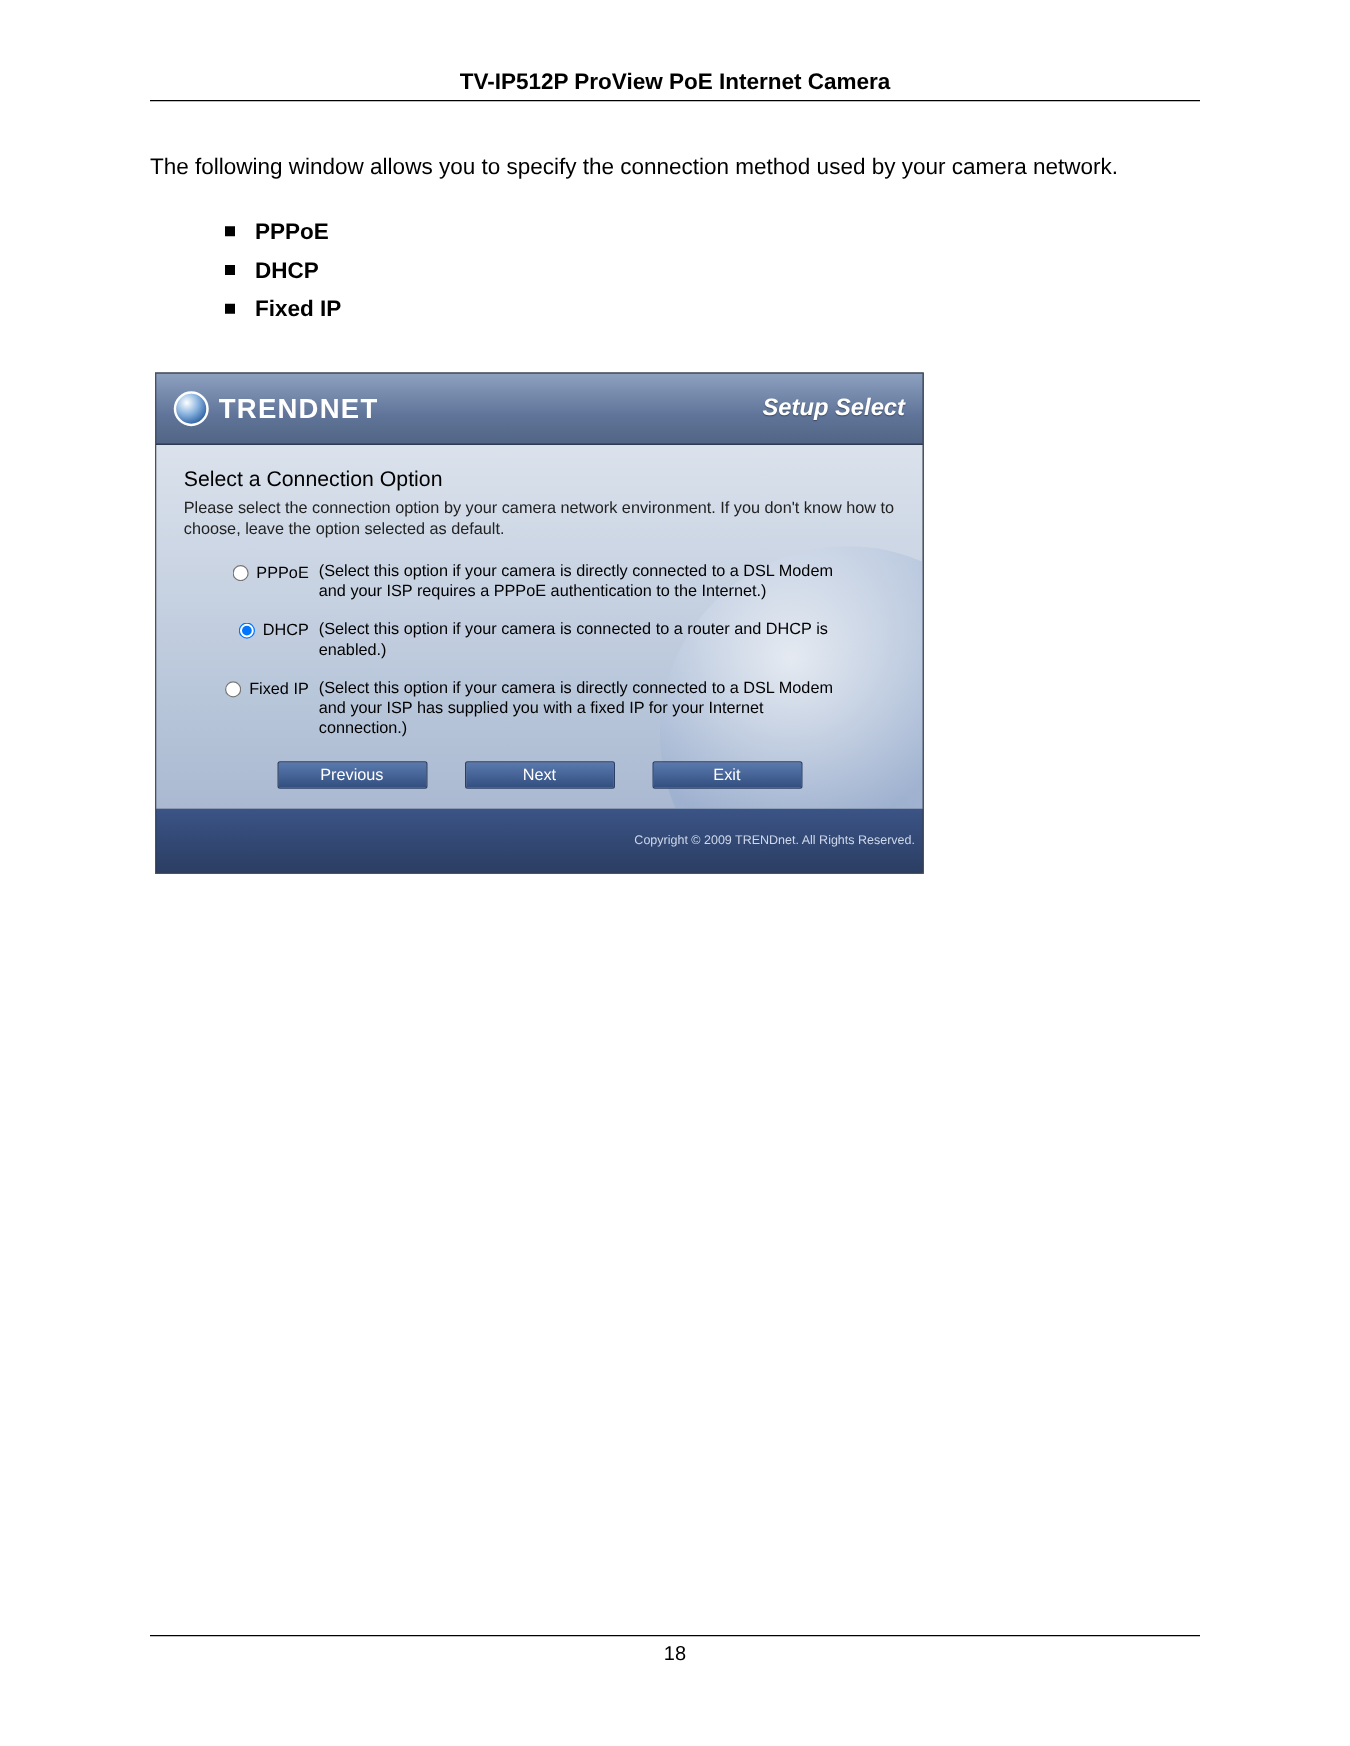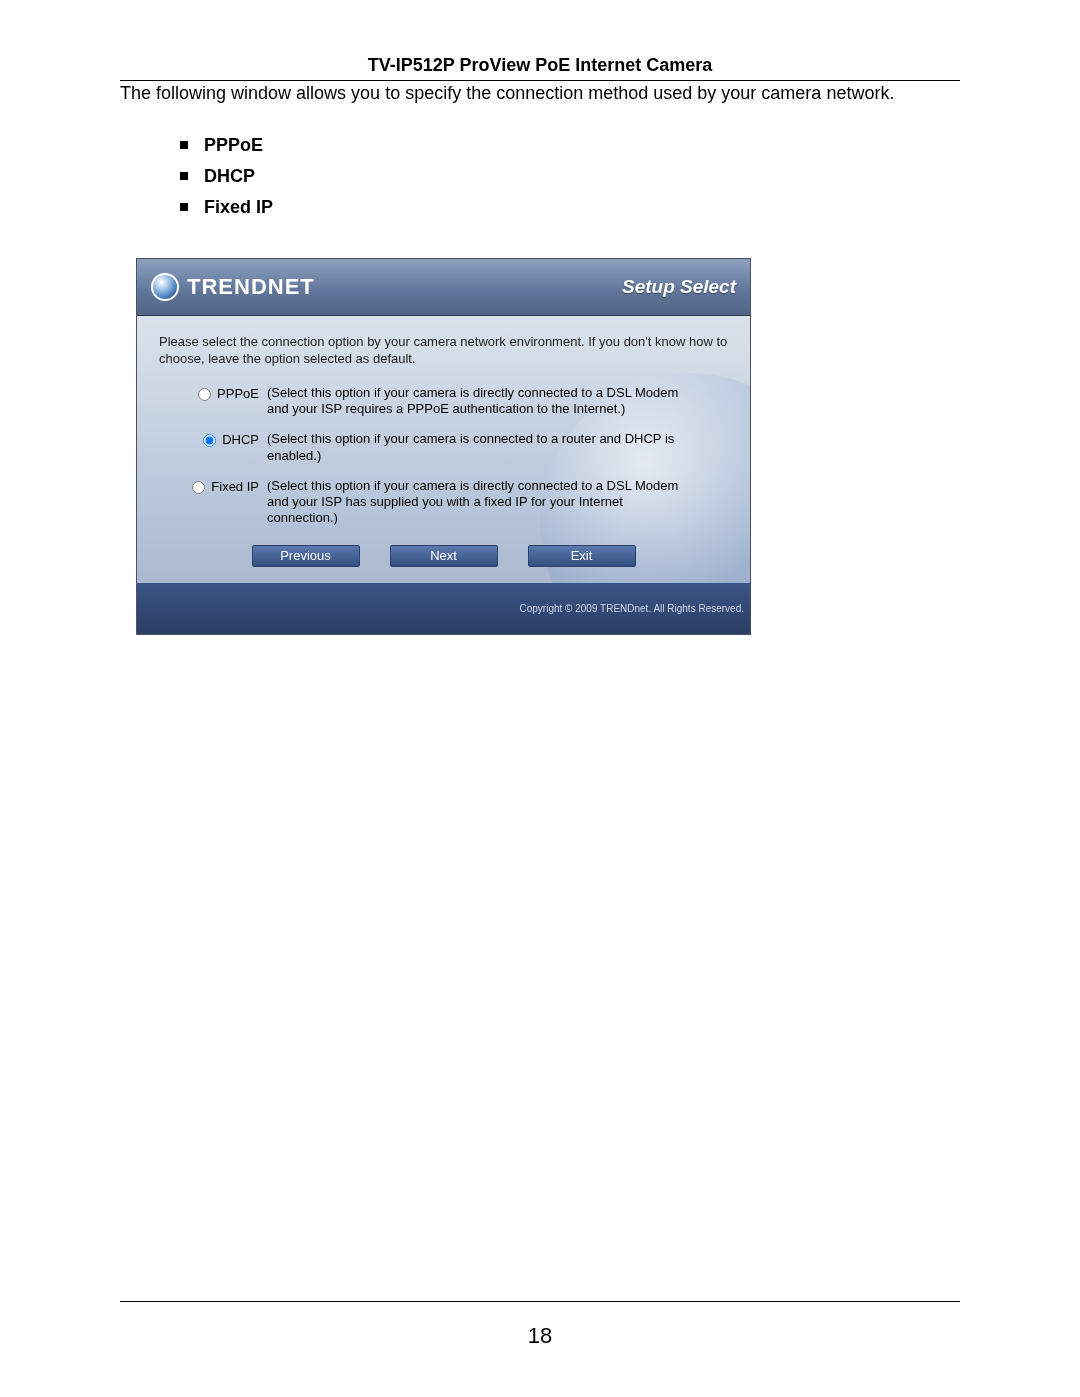--- a/index.html
+++ b/index.html
@@ -15,20 +15,21 @@
     position: relative;
     box-sizing: border-box;
     padding: 55px 120px 0 120px;
   }
   .doc-header {
     text-align: center;
     font-weight: bold;
     font-size: 18px;
     padding-bottom: 4px;
     border-bottom: 1px solid #000;
+    margin-bottom: 40px;
   }
   .section-title {
     font-weight: bold;
     font-size: 20px;
     margin-bottom: 10px;
   }
   .body-text {
     font-size: 18px;
     line-height: 1.35;
     margin-bottom: 10px;
@@ -52,21 +53,21 @@
     top: 6px;
     width: 8px;
     height: 8px;
     background: #000;
   }
 
   
   .wizard-shot {
     width: 613px;
     border: 1px solid #4a5261;
-    margin: 0 0 0 16px;
+    margin: 0 0 0 4px;
     background: #1f2a3a;
     font-family: Arial, sans-serif;
   }
   .wizard-header {
     height: 56px;
     background: linear-gradient(#8da0c0, #5f7498 60%, #526585);
     display: flex;
     align-items: center;
     justify-content: space-between;
     padding: 0 14px;
@@ -162,21 +163,21 @@
 
   .wizard-buttons {
     display: flex;
     justify-content: center;
     gap: 30px;
     margin: 18px 0 6px 0;
     position: relative;
     z-index: 1;
   }
   .wiz-btn {
-    width: 108px;
+    width: 120px;
     height: 22px;
     line-height: 20px;
     text-align: center;
     font-size: 13px;
     color: #fff;
     background: linear-gradient(#5a79ae, #334f80);
     border: 1px solid #2b3f66;
     border-radius: 2px;
     cursor: pointer;
     box-sizing: border-box;
@@ -185,27 +186,27 @@
   .wizard-footer {
     background: linear-gradient(#3b5486, #2b3e63);
     color: #cfd9ec;
     font-size: 10px;
     text-align: right;
     padding: 20px 6px;
   }
 
   .page-number {
     position: absolute;
-    bottom: 48px;
+    bottom: 64px;
     left: 120px;
     right: 120px;
     text-align: center;
-    font-size: 22px;
+    font-size: 16px;
     border-top: 1px solid #000;
-    padding-top: 21px;
+    padding-top: 6px;
   }
 </style>
 </head>
 <body>
 
 <div class="page">
 
   <div class="doc-header">TV-IP512P ProView PoE Internet Camera</div>
 
 
@@ -222,20 +223,21 @@
 
     <div class="wizard-header">
       <div class="brand">
         <span class="brand-logo"></span>
         <span class="brand-name">TRENDnet</span>
       </div>
       <div class="wizard-title">Setup Select</div>
     </div>
 
     <div class="wizard-body">
+      <div class="wizard-subtitle">Select a Connection Option</div>
       <div class="wizard-instruction">Please select the connection option by your camera network environment. If you don't know how to choose, leave the option selected as default.</div>
 
       <div class="opt-row">
         <div class="opt-radio-cell">
           <input type="radio" name="conn" class="opt-radio" style="">
           <span class="opt-label">PPPoE</span>
         </div>
         <div class="opt-desc">(Select this option if your camera is directly connected to a DSL Modem and your ISP requires a PPPoE authentication to the Internet.)</div>
       </div>
 

